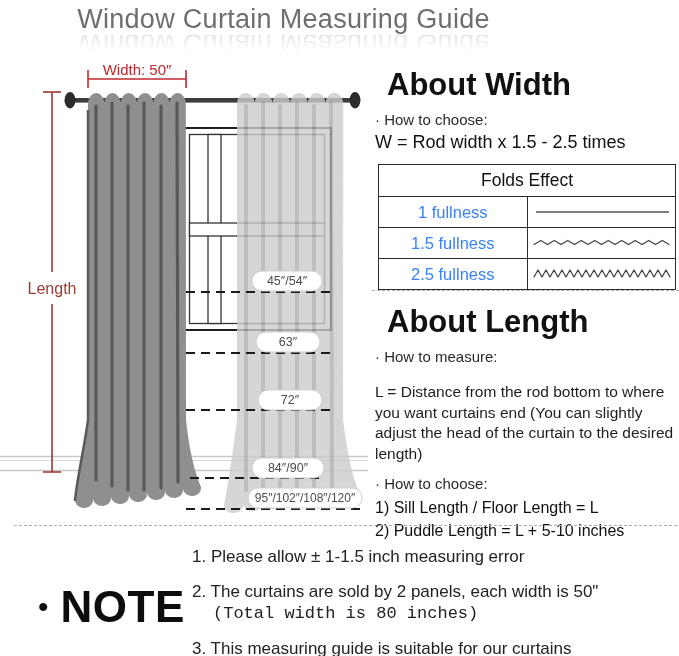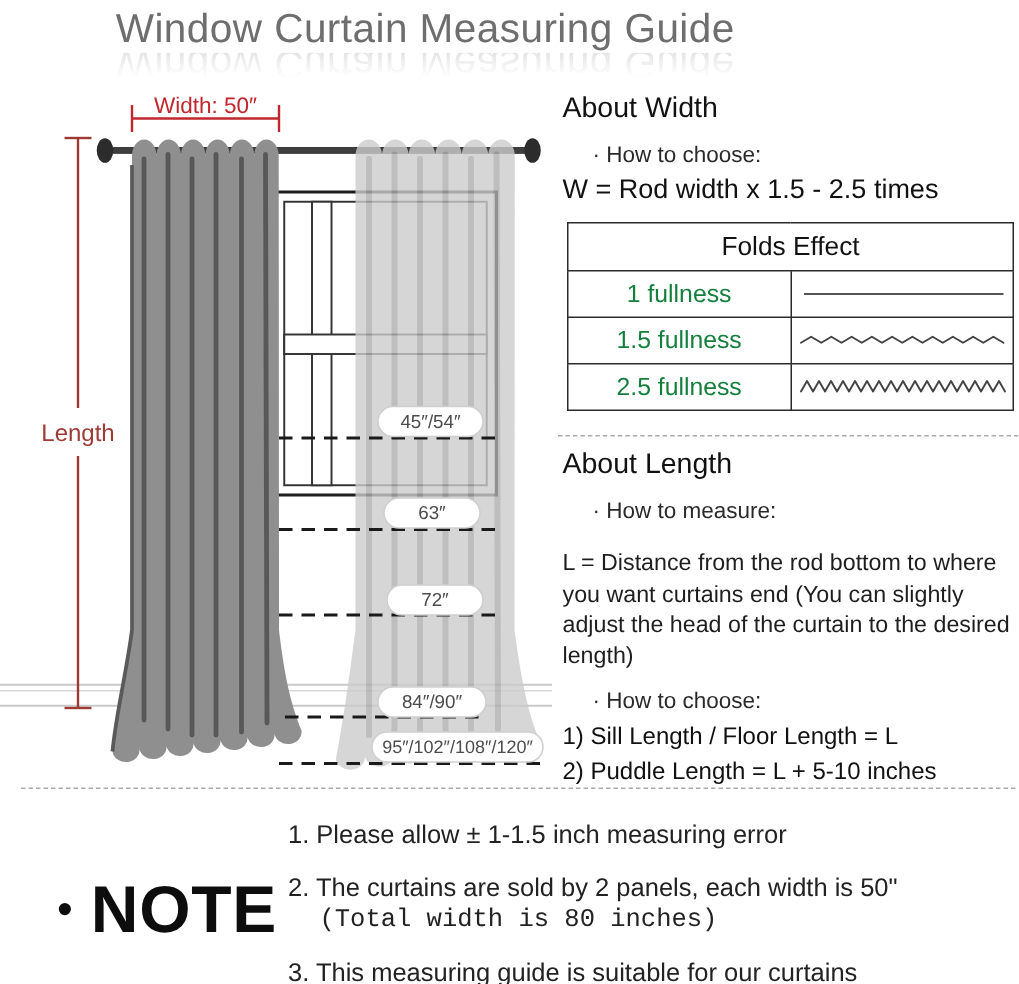--- a/index.html
+++ b/index.html
@@ -17,31 +17,31 @@
 
   
   svg.illustration{position:absolute;left:0;top:0;}
   svg text{font-family:"Liberation Sans",sans-serif;}
   .measure-text{fill:#9e3a33;font-size:16px;}
   .width-text{fill:#c1272d;font-size:15px;font-weight:500;}
   .pill-text{fill:#4c4c4c;font-size:12.5px;}
 
   
   .col{position:absolute;left:375px;width:302px;}
-  h2.sec{margin:0;font-size:19px;font-weight:400;color:#111;line-height:26px;}
-  .small{font-size:15px;color:#2a2a2a;line-height:19px;margin-left:20px;}
+  h2.sec{margin:12px;font-size:31px;font-weight:700;color:#111;line-height:26px;}
+  .small{font-size:15px;color:#2a2a2a;line-height:19px;}
   .formula{font-size:18px;color:#111;line-height:21px;}
   .para{font-size:15.5px;color:#1e1e1e;line-height:20.5px;}
   .choice{font-size:16px;color:#111;line-height:23px;}
 
   table.folds{border-collapse:collapse;width:298px;table-layout:fixed;}
   table.folds th,table.folds td{border:1.6px solid #2b2b2b;padding:0;margin-left:40px;}
   table.folds th{height:31px;font-size:17.5px;font-weight:500;color:#111;}
   table.folds td{height:30px;}
-  td.flabel{width:133px;text-align:center;font-size:16.5px;color:#15803d;}
+  td.flabel{width:133px;text-align:center;font-size:16.5px;color:#3b82f6;}
   td.feffect{text-align:center;vertical-align:middle;}
   td.feffect svg{display:block;margin:0 auto;}
 
   .sep{position:absolute;border-top:1.2px dashed #ababab;height:0;}
   .sep-right{left:372px;width:307px;top:290px;}
   .sep-bottom{left:14px;width:663px;top:525px;}
 
   
   .note-head{position:absolute;left:38px;top:582px;display:flex;align-items:center;color:#0d0d0d;}
   .note-bullet{font-size:30px;line-height:30px;margin-right:12px;}

